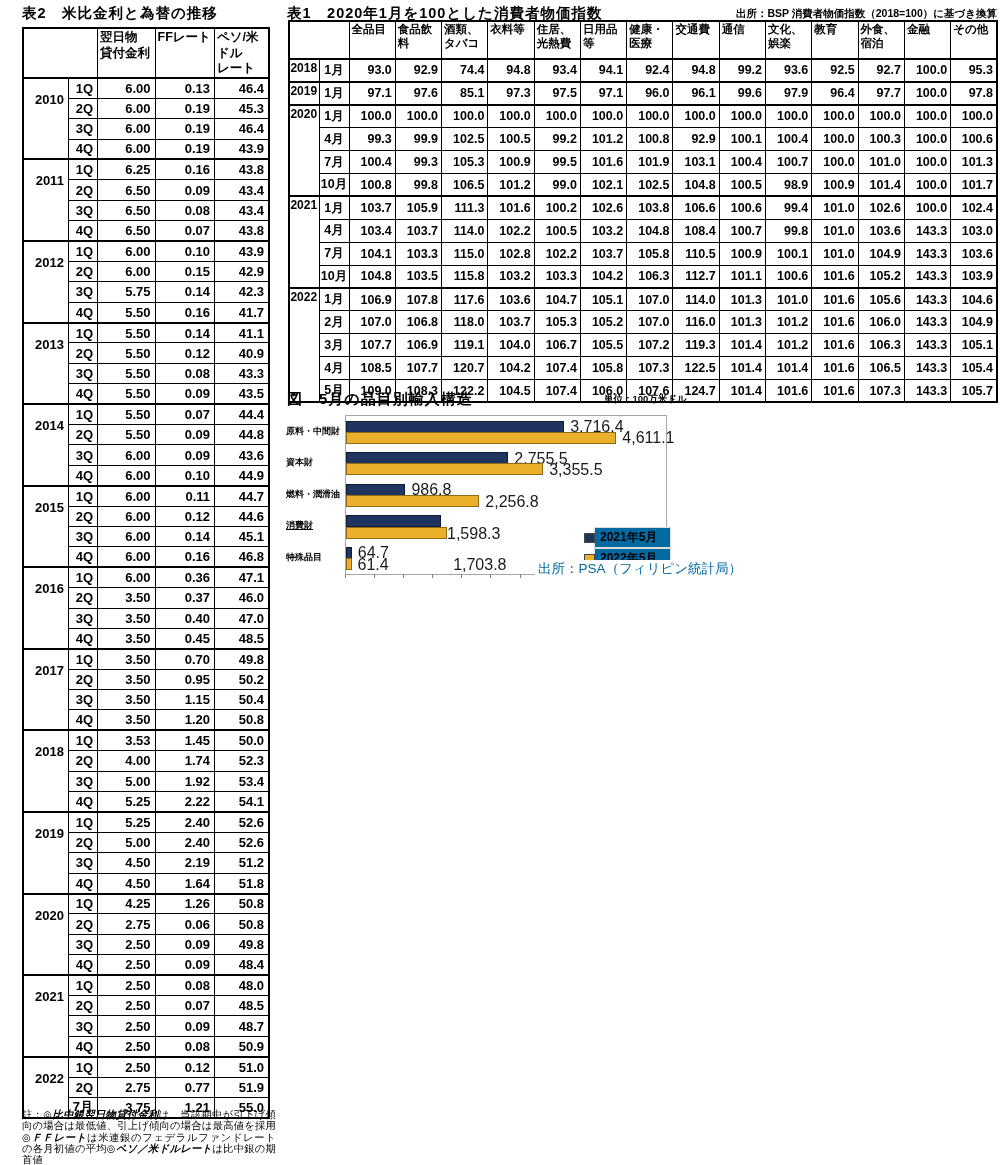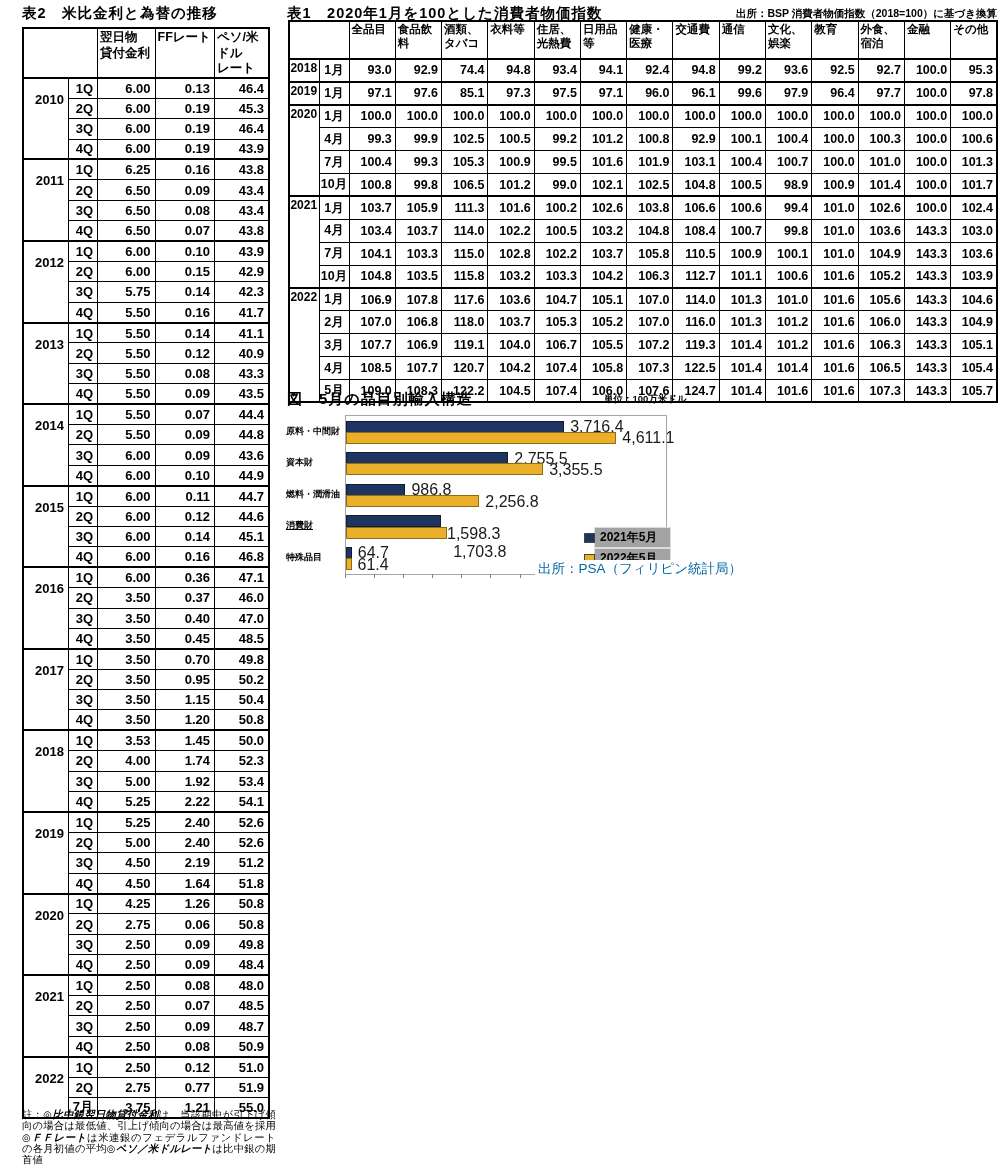--- a/index.html
+++ b/index.html
@@ -37,21 +37,21 @@
   #t1 td.month{text-align:center;padding:0 1px;}
   #t1 tr.gstart td{border-top:2px solid #000;}
   
   #fig-title{font-size:15px;font-weight:bold;letter-spacing:1px;}
   #fig-unit{font-size:9.5px;font-weight:bold;}
   #plot{border:1px solid #a6a6a6;background:#fff;}
   .cat{font-size:9px;font-weight:bold;white-space:nowrap;}
   .bar{position:absolute;height:10px;}
   .bar-lbl{position:absolute;font-size:16px;line-height:11px;color:#1a1a1a;white-space:nowrap;}
   .tick{position:absolute;width:1px;height:4px;background:#808080;}
-  .lg-box{position:absolute;width:70px;height:19px;background:#a3a3a3;border:1px solid #dcdcdc;
+  .lg-box{position:absolute;width:70px;height:19px;background:#0369a1;border:1px solid #dcdcdc;
           font-weight:bold;font-size:12px;line-height:19px;padding-left:5px;white-space:nowrap;}
   .sw{position:absolute;width:9px;height:8px;border:1px solid #444;}
   #fig-src{font-size:13.5px;color:#0369a1;background:#fff;white-space:nowrap;padding-left:3px;margin-left:40px;}
 </style>
 </head>
 <body>
 
 <div class="abs tbl-title" style="left:22px;top:4px;">表2　米比金利と為替の推移</div>
 
 <table id="t2" class="abs" style="left:22px;top:27px;">
@@ -722,21 +722,21 @@
     <div class="bar-lbl" style="left: 549.229px; top: 463.9px;">3,355.5</div>
     <div class="abs cat" style="left: 286px; top: 487.7px;">燃料・潤滑油</div>
     <div class="bar" style="left: 346px; top: 483.7px; width: 57.4138px; background: rgb(31, 53, 96); border: 1px solid rgb(16, 29, 56);"></div>
     <div class="bar-lbl" style="left: 411.414px; top: 484.2px;">986.8</div>
     <div class="bar" style="left: 346px; top: 495px; width: 131.305px; background: rgb(234, 175, 43); border: 1px solid rgb(143, 107, 22);"></div>
     <div class="bar-lbl" style="left: 485.305px; top: 495.5px;">2,256.8</div>
     <div class="abs cat" style="left: 286px; top: 519.3px; text-decoration: underline;">消費財</div>
     <div class="bar" style="left: 346px; top: 515.3px; width: 92.992px; background: rgb(31, 53, 96); border: 1px solid rgb(16, 29, 56);"></div>
     <div class="bar-lbl" style="left: 446.992px; top: 515.8px; margin-top: 12px;">1,598.3</div>
     <div class="bar" style="left: 346px; top: 526.6px; width: 99.1302px; background: rgb(234, 175, 43); border: 1px solid rgb(143, 107, 22);"></div>
-    <div class="bar-lbl" style="left: 453.13px; top: 546px;">1,703.8</div>
+    <div class="bar-lbl" style="left: 453.13px; top: 559px;">1,703.8</div>
     <div class="abs cat" style="left: 286px; top: 550.9px;">特殊品目</div>
     <div class="bar" style="left: 346px; top: 546.9px; width: 3.76436px; background: rgb(31, 53, 96); border: 1px solid rgb(16, 29, 56);"></div>
     <div class="bar-lbl" style="left: 357.764px; top: 547.4px;">64.7</div>
     <div class="bar" style="left: 346px; top: 558.2px; width: 3.57236px; background: rgb(234, 175, 43); border: 1px solid rgb(143, 107, 22);"></div>
     <div class="bar-lbl" style="left: 357.572px; top: 558.7px;">61.4</div>
     <div class="tick" style="left: 345px; top: 574px;"></div>
     <div class="tick" style="left: 374.091px; top: 574px;"></div>
     <div class="tick" style="left: 403.182px; top: 574px;"></div>
     <div class="tick" style="left: 432.273px; top: 574px;"></div>
     <div class="tick" style="left: 461.364px; top: 574px;"></div>

